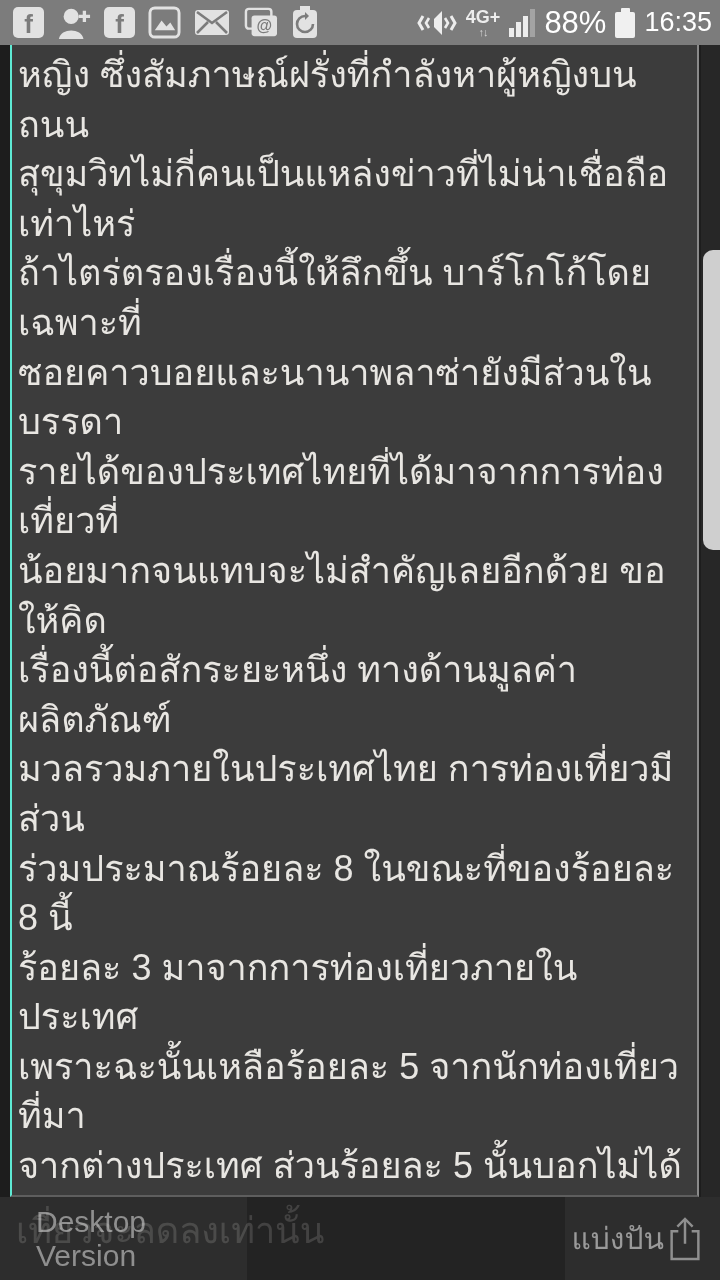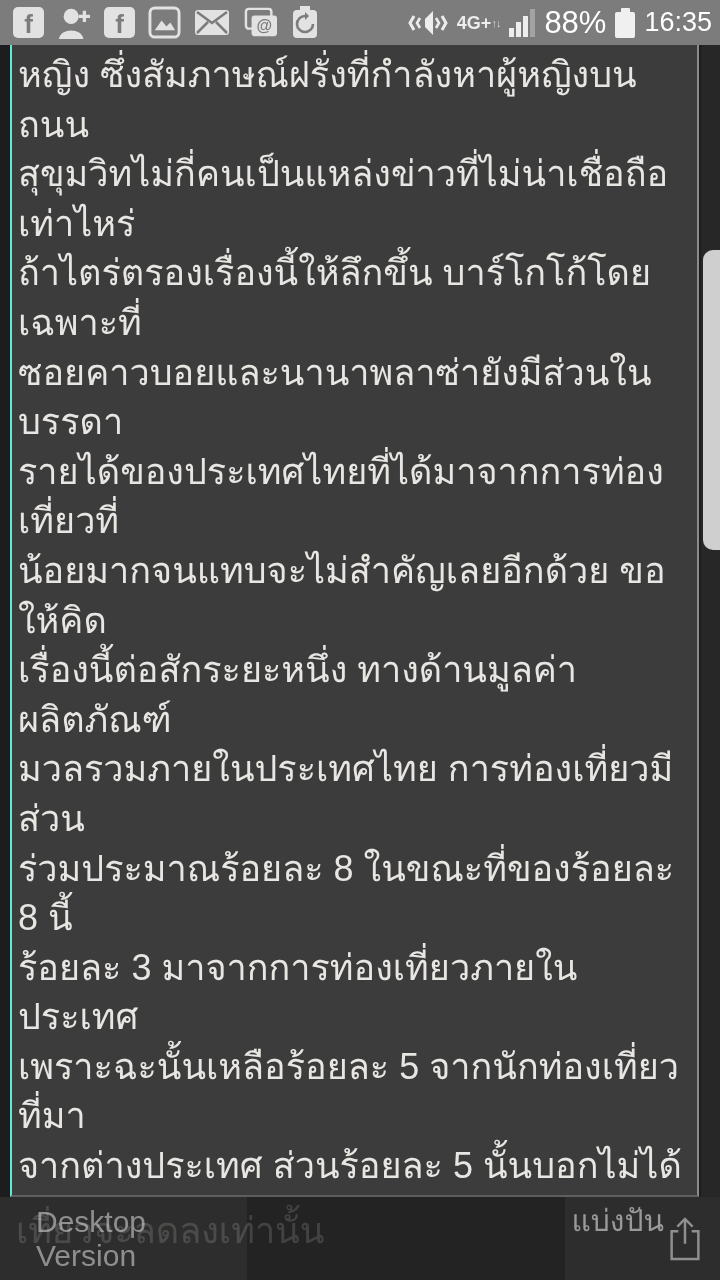--- a/index.html
+++ b/index.html
@@ -10,21 +10,21 @@
   
   .status-bar { position:absolute; top:0; left:0; width:720px; height:45px;
                 background:#7c7c7c; display:flex; align-items:center;
                 justify-content:space-between; color:#f0f0f0; }
   .sb-left { display:flex; align-items:center; gap:13px; padding-left:13px; }
   .sb-right { display:flex; align-items:center; gap:9px; padding-right:8px; }
   .icon { display:inline-flex; align-items:center; justify-content:center; }
   .fb-badge { width:31px; height:31px; background:#e2e2e2; border-radius:5px;
               display:flex; align-items:flex-end; justify-content:center;
               color:#7c7c7c; font-weight:bold; font-size:26px; line-height:28px; }
-  .sb-net { display:flex; flex-direction:row; align-items:center; line-height:1; }
+  .sb-net { display:flex; flex-direction:column; align-items:center; line-height:1; }
   .sb-net .net-label { font-size:18px; font-weight:bold; color:#ededed; }
   .sb-net .net-arrows { font-size:11px; color:#d5d5d5; margin-top:1px; letter-spacing:-1px; }
   .sig { display:flex; align-items:flex-end; gap:2px; height:28px; }
   .sig i { display:block; width:5px; background:#ededed; }
   .sig i:nth-child(1){height:9px;} .sig i:nth-child(2){height:15px;}
   .sig i:nth-child(3){height:21px;} .sig i:nth-child(4){height:28px; background:#a3a3a3;}
   .sb-pct { font-size:31px; color:#ffffff;text-align:center; }
   .batt { display:flex; flex-direction:column; align-items:center; }
   .batt .nub { width:9px; height:4px; background:#f0f0f0; border-radius:1px 1px 0 0; }
   .batt .cell { width:20px; height:26px; background:#f0f0f0; border-radius:2px; }
@@ -41,21 +41,21 @@
   .scroll-thumb { position:absolute; right:0; top:205px; width:17px; height:300px;
                   background:#cfcfcf; border-radius:10px 0 0 10px; }
 
   
   .bottom-bar { position:absolute; top:1197px; left:0; width:663px; height:83px; background:#232323; }
   .desktop-btn { position:absolute; left:0; top:0; width:247px; height:83px; background:#2d2d2d;
                  display:flex; align-items:center; padding-left:36px;
                  color:#8f8f8f; font-size:30px; }
   .bar-middle { position:absolute; left:247px; top:0; width:318px; height:83px; background:#232323; }
   .share-btn { position:absolute; left:565px; top:0; width:155px; height:83px; background:#2d2d2d;
-               display:flex; justify-content:flex-end;
+               display:flex; align-items:center; justify-content:flex-end;
                gap:0; padding-right:14px; color:#9a9a9a; font-size:30px; }
   .obscured-line { position:absolute; left:16px; top:-4px; font-size:36px; line-height:49.6px;
                    color:#e8e6e2; opacity:0.16; z-index:3; pointer-events:none; white-space:nowrap;margin-top:13px; }
 </style>
 </head>
 <body>
 
 <div class="screen">
 
   <div class="status-bar">

